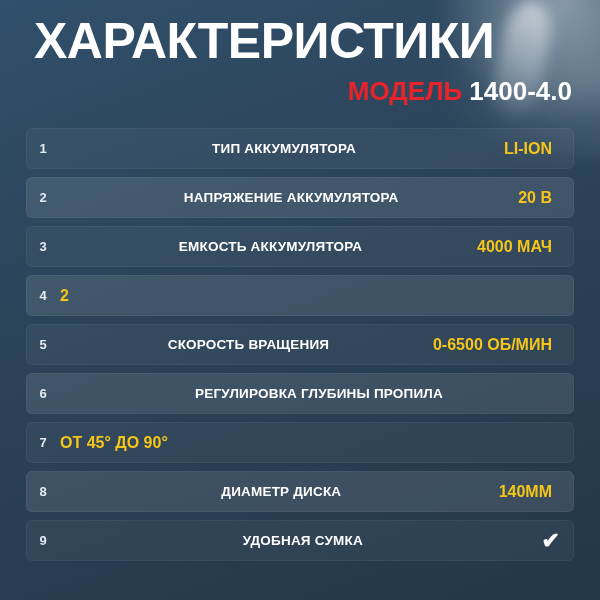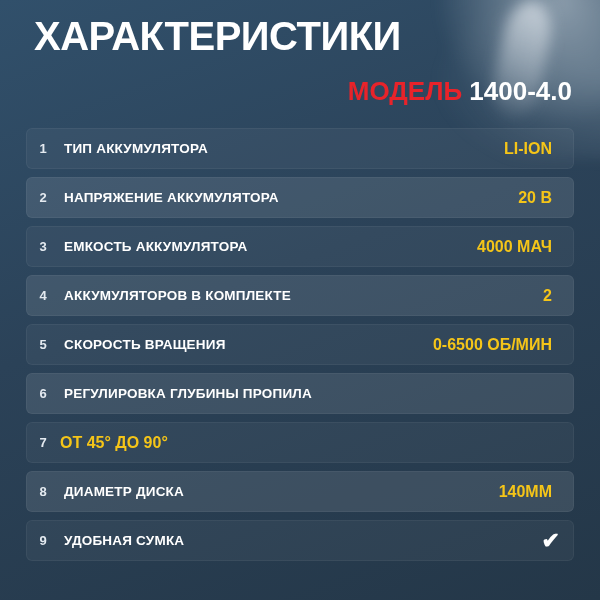--- a/index.html
+++ b/index.html
@@ -43,21 +43,21 @@
     border-radius: 50% / 30%;
     filter: blur(7px);
     transform: rotate(12deg);
     pointer-events: none;
   }
 
   .title {
     position: absolute;
     top: 16px;
     left: 34px;
-    font-size: 40px;
+    font-size: 50px;
     line-height: 1;
     font-weight: bold;
     color: #ffffff;
     letter-spacing: -0.5px;
     text-transform: uppercase;
   }
   .model {
     position: absolute;
     top: 78px;
     right: 28px;
@@ -99,20 +99,21 @@
   }
   .spec-label {
     flex: 1 1 auto;
     color: #ffffff;
     font-size: 13.5px;
     font-weight: bold;
     text-transform: uppercase;
     letter-spacing: 0.2px;
     padding-left: 4px;
     white-space: nowrap;
+    text-align: center;
   }
   .spec-value {
     flex: 0 0 auto;
     color: #f5c518;
     font-size: 16px;
     font-weight: bold;
     text-transform: uppercase;
     padding-right: 22px;
     white-space: nowrap;
   }
@@ -154,21 +155,20 @@
     </div>
 
     <div class="spec-row">
       <div class="spec-num">3</div>
       <div class="spec-label">ЕМКОСТЬ АККУМУЛЯТОРА</div>
       <div class="spec-value">4000 МАЧ</div>
     </div>
 
     <div class="spec-row alt">
       <div class="spec-num">4</div>
-      <div class="spec-label">АККУМУЛЯТОРОВ В КОМПЛЕКТЕ</div>
       <div class="spec-value">2</div>
     </div>
 
     <div class="spec-row">
       <div class="spec-num">5</div>
       <div class="spec-label">СКОРОСТЬ ВРАЩЕНИЯ</div>
       <div class="spec-value">0-6500 ОБ/МИН</div>
     </div>
 
     <div class="spec-row alt">

